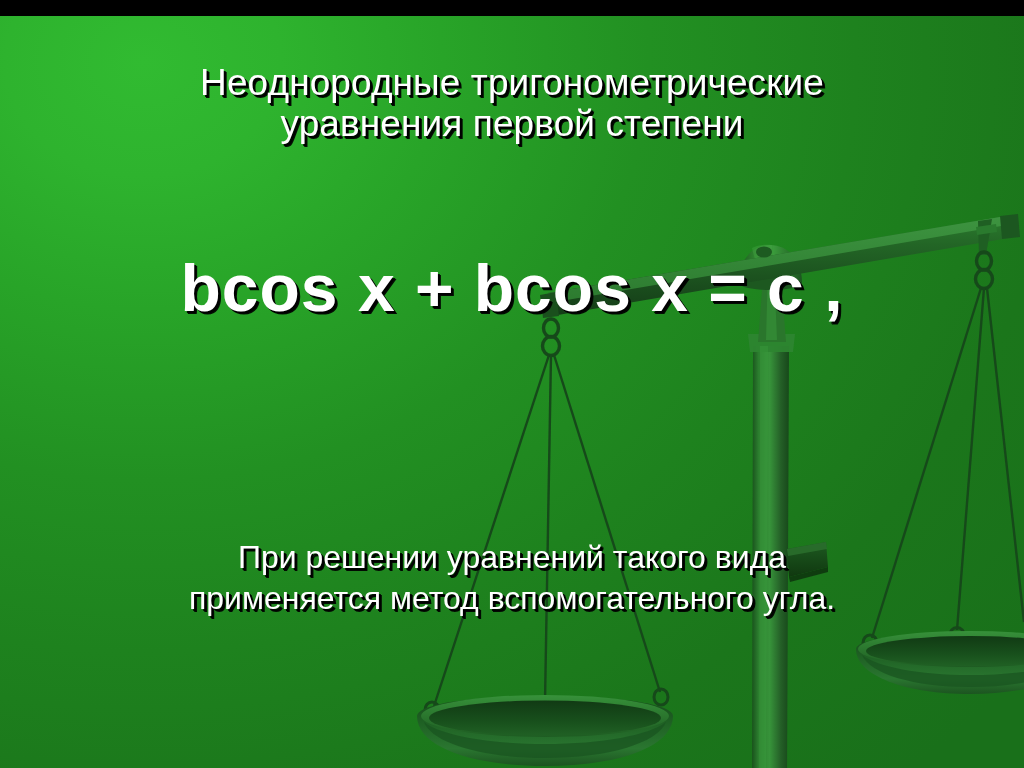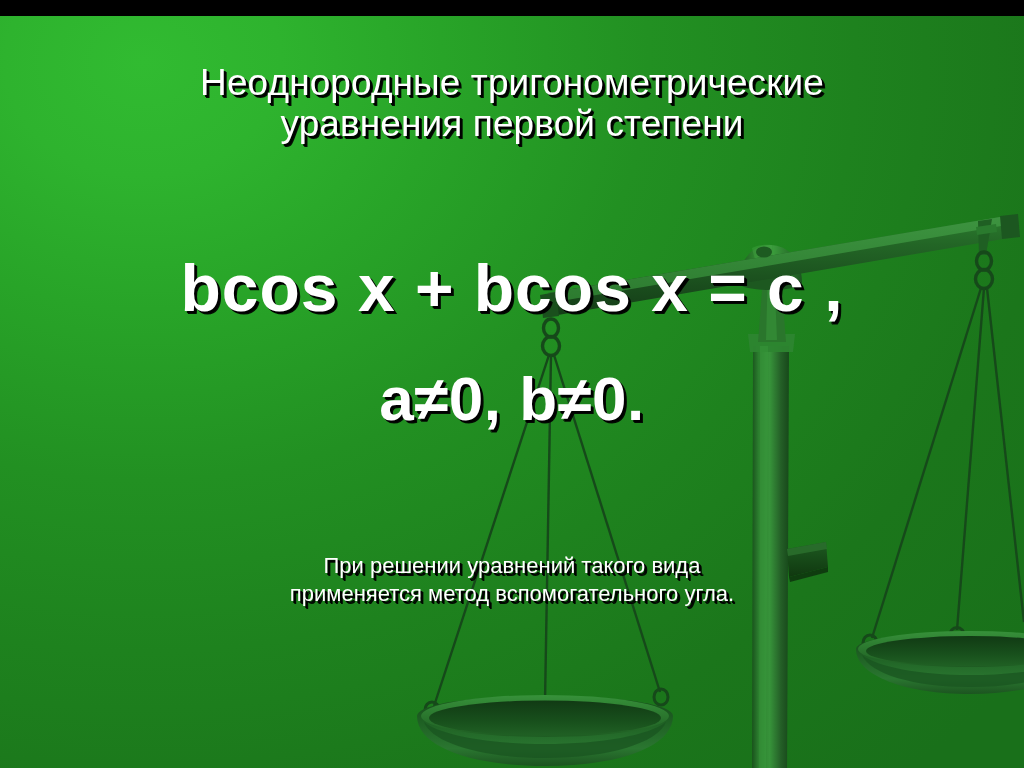--- a/index.html
+++ b/index.html
@@ -64,22 +64,22 @@
   }
 
   #formula-line2 {
     top: 348px;
     font-size: 62px;
     font-weight: bold;
     letter-spacing: 0.5px;
   }
 
   #note-text {
-    top: 536px;
-    font-size: 22px;
+    top: 521px;
+    font-size: 32px;
     font-weight: 400;
     line-height: 1.28;
   }
 </style>
 </head>
 <body>
 
 <div id="slide">
 
   <svg id="scale-graphic" viewBox="0 0 1024 768" xmlns="http://www.w3.org/2000/svg">
@@ -213,18 +213,17 @@
       <path d="M787,533 L826,526 L827,533 L788,540 Z" fill="#2a6e2c" opacity="0.9"></path>
       <path d="M789,561 L828,551 L828,556 L790,566 Z" fill="#0d2e0c" opacity="0.8"></path>
     </g>
   </svg>
 
   <div class="txt" id="title-text">Неоднородные тригонометрические
 уравнения первой степени</div>
 
   <div class="txt" id="formula-line1">bcos x  + bcos x = c ,</div>
 
-  <div class="txt" id="formula-line2">a≠0, b≠0.</div>
 
   <div class="txt" id="note-text">При решении уравнений такого вида
 применяется метод вспомогательного угла.</div>
 
 </div>
 
 </body></html>

